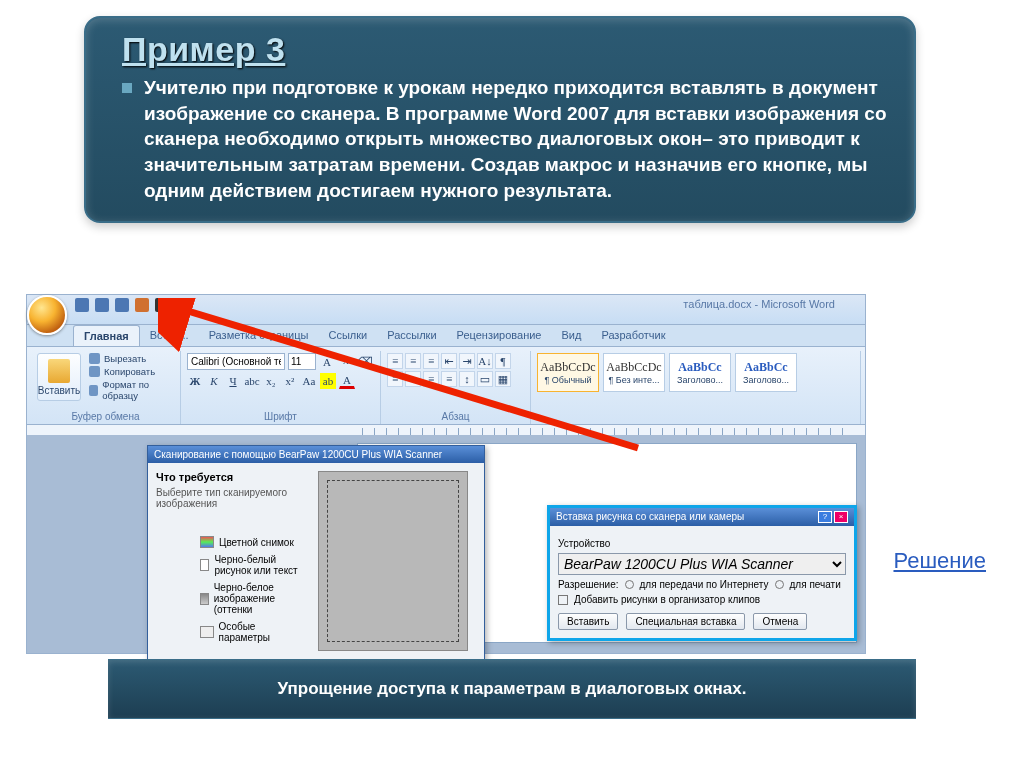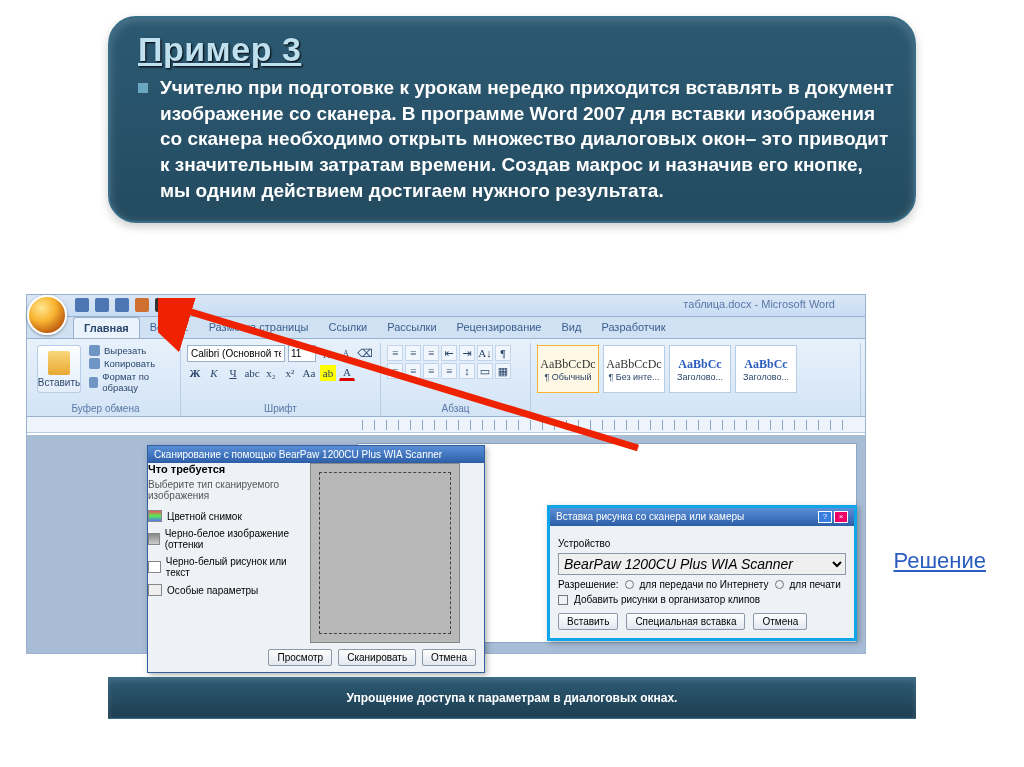--- a/index.html
+++ b/index.html
@@ -10,23 +10,23 @@
     position: relative;
     overflow: hidden;
   }
   .slide {
     position: absolute; left: 8px; top: 8px; right: 8px; bottom: 8px;
     background: white;
   }
   .header-box {
     background: linear-gradient(#2c5a73,#234b60);
     border: 2px solid #3a6d88;
-    border-radius: 28px;
-    margin: 8px 100px 8px 100px;
-    padding: 12px 20px 18px 28px;
+    border-radius: 16px;
+    margin: 8px 100px 8px 76px;
+    padding: 12px 20px 18px 36px;
     color: #fff;
     box-shadow: inset 0 2px 10px rgba(255,255,255,.2), 0 4px 10px rgba(0,0,0,.2);
   }
   .header-box h1 {
     color: #bfe1ef;
     font-size: 34px;
     font-weight: bold;
     text-decoration: underline;
     margin-bottom: 6px;
     letter-spacing: 0.5px;
@@ -40,21 +40,21 @@
     width: 10px; height: 10px; background: #6aa8c1;
     margin-top: 8px; flex: 0 0 10px;
   }
   
   .word-wrap {
     position: absolute;
     left: 18px; right: 150px; top: 286px; height: 360px;
     border: 1px solid #9ab2cf;
   }
   .word-titlebar {
-    height: 22px;
+    height: 30px;
     background: linear-gradient(#dbe7f6,#c7ddf4);
     border-bottom: 1px solid #9ab2cf;
     position: relative;
   }
   .office-btn {
     position: absolute; left: 0; top: 0;
     width: 40px; height: 40px; border-radius: 50%;
     background: radial-gradient(circle at 35% 30%, #ffe690, #f8b330 40%, #c06010 75%);
     border: 2px solid #fff;
     box-shadow: 0 1px 3px rgba(0,0,0,.4);
@@ -105,21 +105,21 @@
   }
   .font-name { width:98px; padding:1px 3px;}
   .font-size { width:28px; padding:1px 2px;}
   .btnrow { display:flex; gap:3px; margin-top:3px;}
   .tb { width:16px; height:16px; border:1px solid transparent; display:flex; align-items:center; justify-content:center; font-size:11px; font-family: "Times New Roman", serif;}
   .colorA { border-bottom: 3px solid #d00; }
   .para-grid { display:grid; grid-template-columns: repeat(7,16px); gap:2px;}
   .para-grid .tb { border:1px solid #c3d5ea; background:#f1f6fc;}
   .styles { display:flex; gap:4px; }
   .style-box {
-    width:62px; height:48px; border:1px solid #b7cde5; background:#fff;
+    width:62px; height:39px; border:1px solid #b7cde5; background:#fff;
     display:flex; flex-direction:column; align-items:center; justify-content:center;
     font-size:9px; color:#2a466c;
   }
   .style-box.sel { border-color:#f8b330; background:#fff8e4;}
   .style-box .sample{ font-size:12px; color:#333; font-family:"Times New Roman",serif;}
   .style-box .sample.blue{ color:#2a5cbf; font-weight:bold;}
   .ruler {
     height: 16px; background: #eef4fb; border-bottom: 1px solid #b7cde5;
     position: relative;
   }
@@ -132,25 +132,25 @@
   .dlg1 {
     position:absolute; left:120px; top:150px; width:338px;
     border:1px solid #335f9c; background:#eef2f6;
     font-size:10px;
     box-shadow: 2px 2px 6px rgba(0,0,0,.3);
   }
   .dlg1 .tbar {
     background: linear-gradient(#5a8fd8,#2b5ea6); color:#fff;
     padding:3px 6px; font-size:10px; display:flex; justify-content:space-between;
   }
-  .dlg1 .content { display:flex; gap:12px;}
+  .dlg1 .content { display:flex; padding:8px; gap:12px;}
   .dlg1 .left { width:150px;}
   .dlg1 .left h4 { font-size:11px; font-weight:bold; margin-bottom:4px;}
-  .dlg1 .left p.sub { color:#555; margin-bottom:6px;}
-  .dlg1 .opt { display:flex; align-items:center; gap:5px; padding:3px 0;}
+  .dlg1 .left p.sub { color:#555; margin-bottom:24px;}
+  .dlg1 .opt { display:flex; align-items:center; gap:5px; padding:3px 0;margin-left:44px;}
   .dlg1 .opt .sw { width:14px; height:12px; border:1px solid #888;}
   .dlg1 .opt .sw.c{ background:linear-gradient(#e55,#5e5,#57e);}
   .dlg1 .opt .sw.g{ background:linear-gradient(#888,#ccc);}
   .dlg1 .opt .sw.b{ background:#fff;}
   .dlg1 .opt .sw.s{ background:#eee;}
   .dlg1 .also { margin-top:10px; color:#555;}
   .dlg1 .also a{ color:#2a5cbf; text-decoration:underline; display:block; margin-top:2px;}
   .dlg1 .preview {
     width:150px; height:180px; background:#b8b8b8; border:1px solid #888;
     position:relative;
@@ -190,23 +190,23 @@
     position:absolute; left:150px; top:290px; width:500px; height:160px;
     pointer-events:none; z-index:20;
   }
   
   .solution {
     position:absolute; right:30px; top:540px;
     color:#2a5cbf; text-decoration:underline; font-size:22px;
   }
   
   .footer {
-    position:absolute; left:100px; right:100px; bottom:40px; height:42px;
+    position:absolute; left:100px; right:100px; bottom:40px; height:60px;
     background: linear-gradient(#2c5a73,#1d3e52);
-    color:#fff; font-size:12px; font-weight:bold;
+    color:#fff; font-size:17px; font-weight:bold;
     display:flex; align-items:center; justify-content:center;
     box-shadow: inset 0 2px 6px rgba(255,255,255,.15);
     border-top:1px solid #3a6d88; border-bottom:1px solid #3a6d88;
   }
 </style>
 </head>
 <body>
 
 <div class="slide">
   <div class="header-box">
@@ -343,26 +343,26 @@
       </div>
       <div class="content">
         <div class="left">
           <h4>Что требуется</h4>
           <p class="sub">Выберите тип сканируемого изображения</p>
           <div class="opt">
               <span class="sw c"></span>
               <span>Цветной снимок</span>
             </div>
           <div class="opt">
+              <span class="sw b"></span>
+              <span>Черно-белый рисунок или текст</span>
+            </div>
+          <div class="opt">
               <span class="sw g"></span>
               <span>Черно-белое изображение (оттенки</span>
-            </div>
-          <div class="opt">
-              <span class="sw b"></span>
-              <span>Черно-белый рисунок или текст</span>
             </div>
           <div class="opt">
               <span class="sw s"></span>
               <span>Особые параметры</span>
             </div>
         </div>
         <div class="preview"></div>
       </div>
       <div class="btns">
         <button class="winbtn">Просмотр</button>

